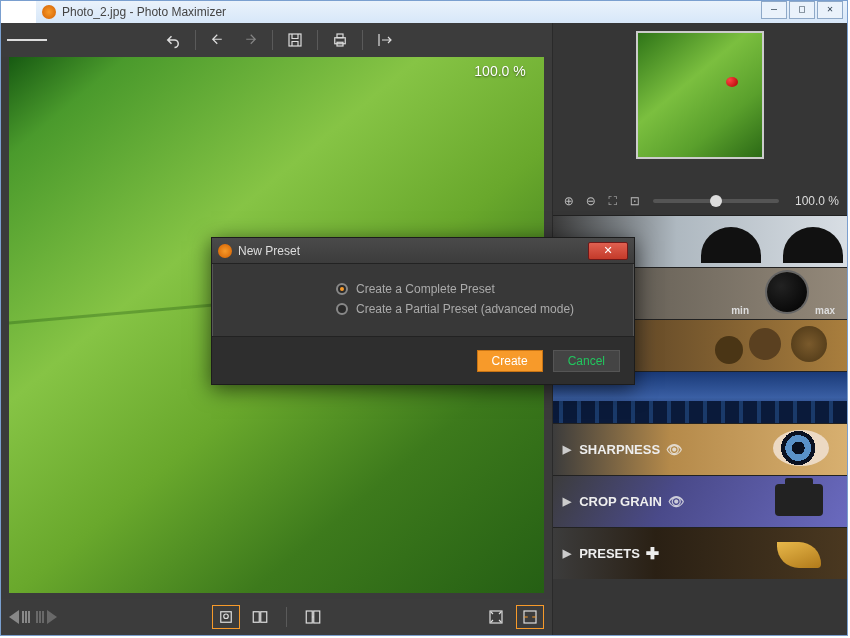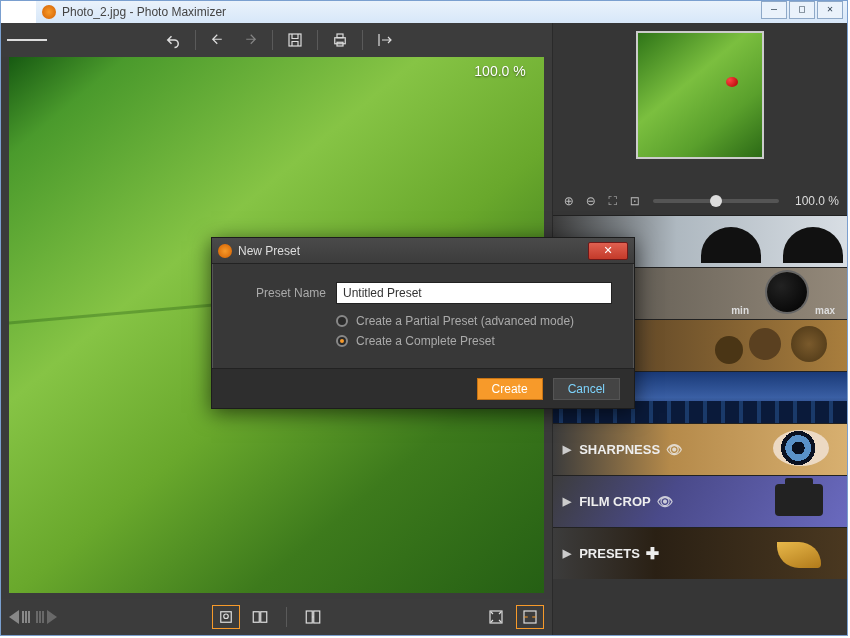--- a/index.html
+++ b/index.html
@@ -89,22 +89,22 @@
   .dlg-title { height:26px; background:linear-gradient(#4a4a4a,#3c3c3c); display:flex; align-items:center; padding:12px 6px; color:#ddd; font-size:12px; border-bottom:1px solid #222;}
   .dlg-title .icon { width:14px;height:14px;border-radius:50%; background: radial-gradient(#f79a2a,#d35f00); margin-right:6px;}
   .dlg-close { margin-left:auto; width:40px; height:18px; background: linear-gradient(#e06050,#c33a2a); border:1px solid #701818; color:#fff; font-size:11px; display:flex; align-items:center; justify-content:center; border-radius:2px; cursor:pointer;}
   .dlg-body { padding: 18px 22px 14px 22px; }
   .row { display:flex; align-items:center; margin-bottom:10px; }
   .row label { width:92px; text-align:right; color:#aaa; font-size:12px; margin-right:10px;}
   .row input[type=text]{ flex:1; height:22px; font-size:12px; padding:0 6px; border:1px solid #222; background:#fff; color:#333;}
   .radiorow { display:flex; align-items:center; padding-left:102px; margin-bottom:6px; color:#aaa; font-size:12px; gap:8px;}
   .radio { width:12px;height:12px;border-radius:50%; border:2px solid #888; background:#2a2a2a; position:relative;}
   .radio.checked::after{content:"";position:absolute;inset:2px;border-radius:50%;background:#f79a2a;}
-  .dlg-foot { height:40px; background:#2e2e2e; border-top:1px solid #222; display:flex; align-items:center; justify-content:flex-end; gap:10px; padding:0 14px;}
-  .btn { min-width:60px; height:22px; font-size:12px; border:1px solid #555; background:#444; color:#7dd3fc; display:flex; align-items:center; justify-content:center; cursor:pointer; padding:0 14px;}
+  .dlg-foot { height:48px; background:#2e2e2e; border-top:1px solid #222; display:flex; align-items:center; justify-content:flex-end; gap:10px; padding:0 14px;}
+  .btn { min-width:60px; height:22px; font-size:12px; border:1px solid #555; background:#444; color:#22c55e; display:flex; align-items:center; justify-content:center; cursor:pointer; padding:0 14px;}
   .btn.primary { background:#f79a2a; border-color:#c87414; color:#fff;}
 
   svg { stroke:#ddd; fill:none; stroke-width:1.6; }
 </style>
 </head>
 <body>
 
 <div class="window">
 
   <div class="titlebar">
@@ -261,52 +261,48 @@
           </div>
         </div>
         <div class="panel bg-city"></div>
         <div class="panel bg-tiger">
           <span class="chev">▶</span>
           <span>SHARPNESS</span>
           <span class="eye">👁</span>
         </div>
         <div class="panel bg-grain">
           <span class="chev">▶</span>
-          <span>FILM CROP</span>
+          <span>CROP GRAIN</span>
           <span class="eye">👁</span>
         </div>
         <div class="panel bg-presets">
           <span class="chev">▶</span>
           <span>PRESETS</span>
           <span class="plus">✚</span>
         </div>
       </div>
     </div>
   </div>
 
   <div class="overlay">
     <div class="dialog">
       <div class="dlg-title">
         <div class="icon"></div>
         <span>New Preset</span>
         <div class="dlg-close">✕</div>
       </div>
       <div class="dlg-body">
-        <div class="row">
-          <label>Preset Name</label>
-          <input type="text" value="Untitled Preset" style="">
+        <div class="radiorow">
+          <div class="radio checked"></div>
+          <span>Create a Complete Preset</span>
         </div>
         <div class="radiorow">
           <div class="radio"></div>
           <span>Create a Partial Preset (advanced mode)</span>
         </div>
-        <div class="radiorow">
-          <div class="radio checked"></div>
-          <span>Create a Complete Preset</span>
-        </div>
       </div>
       <div class="dlg-foot">
         <div class="btn primary">Create</div>
         <div class="btn">Cancel</div>
       </div>
     </div>
   </div>
 
 </div>
 

